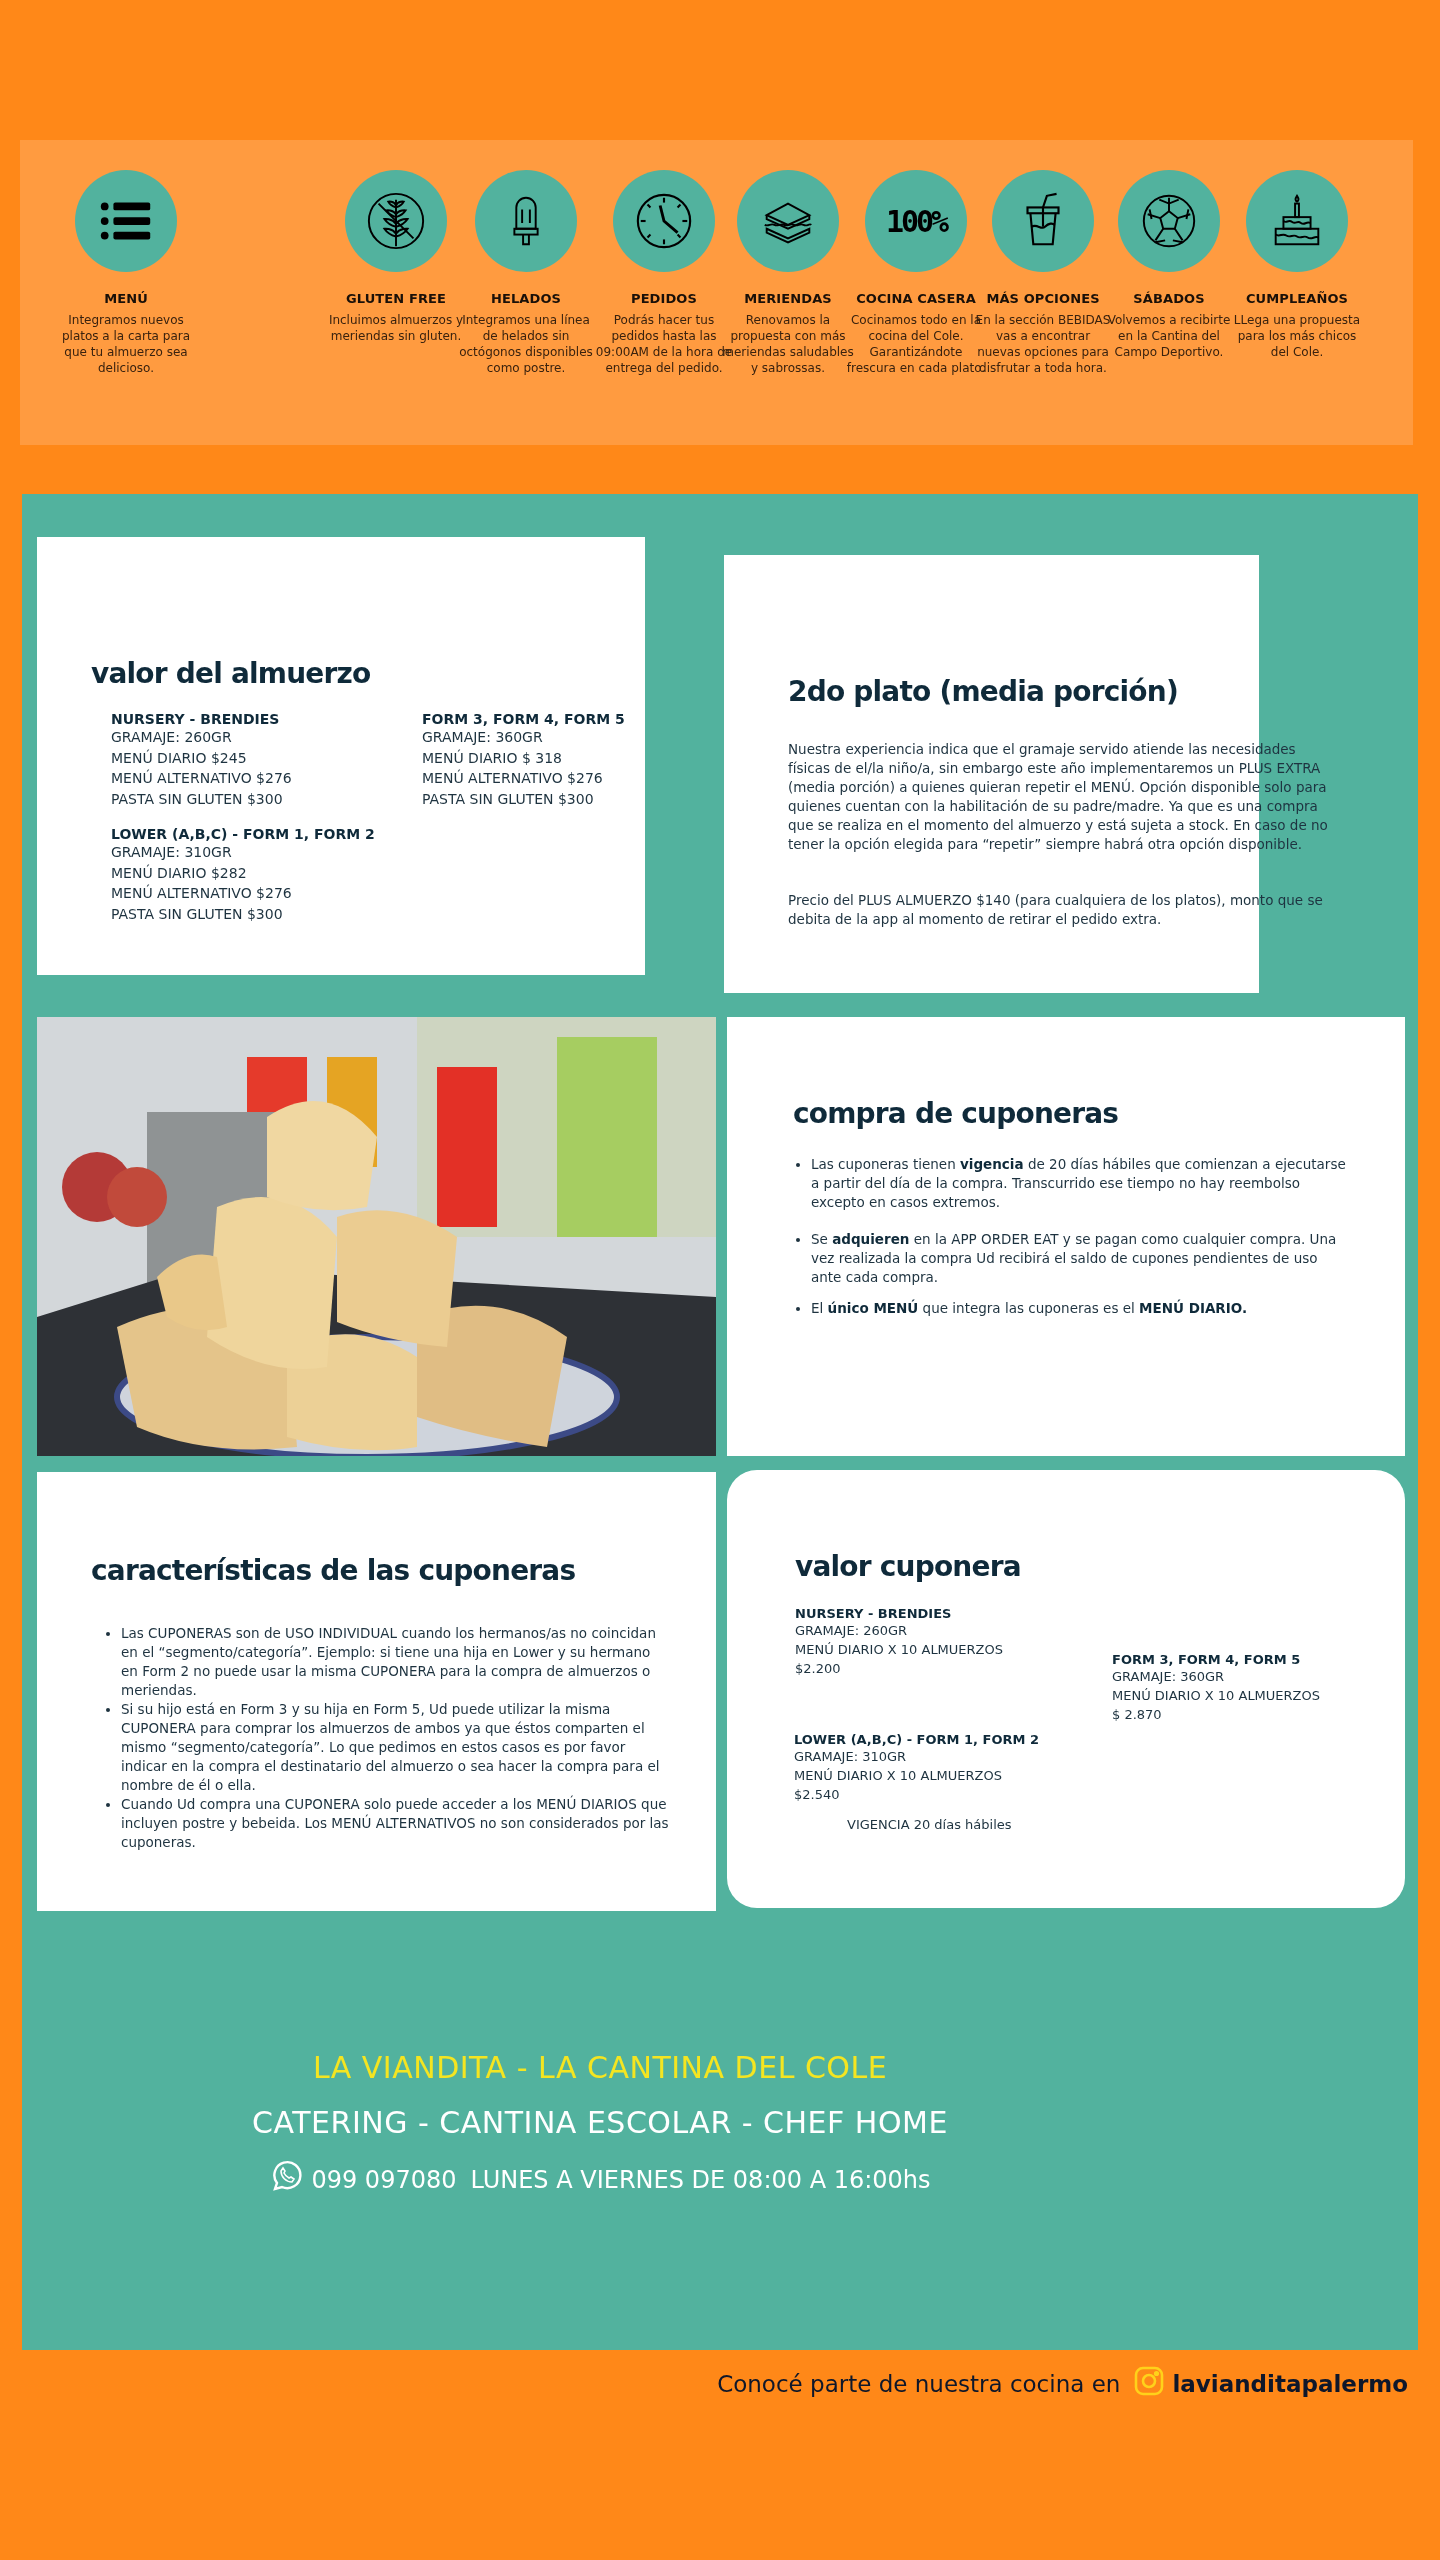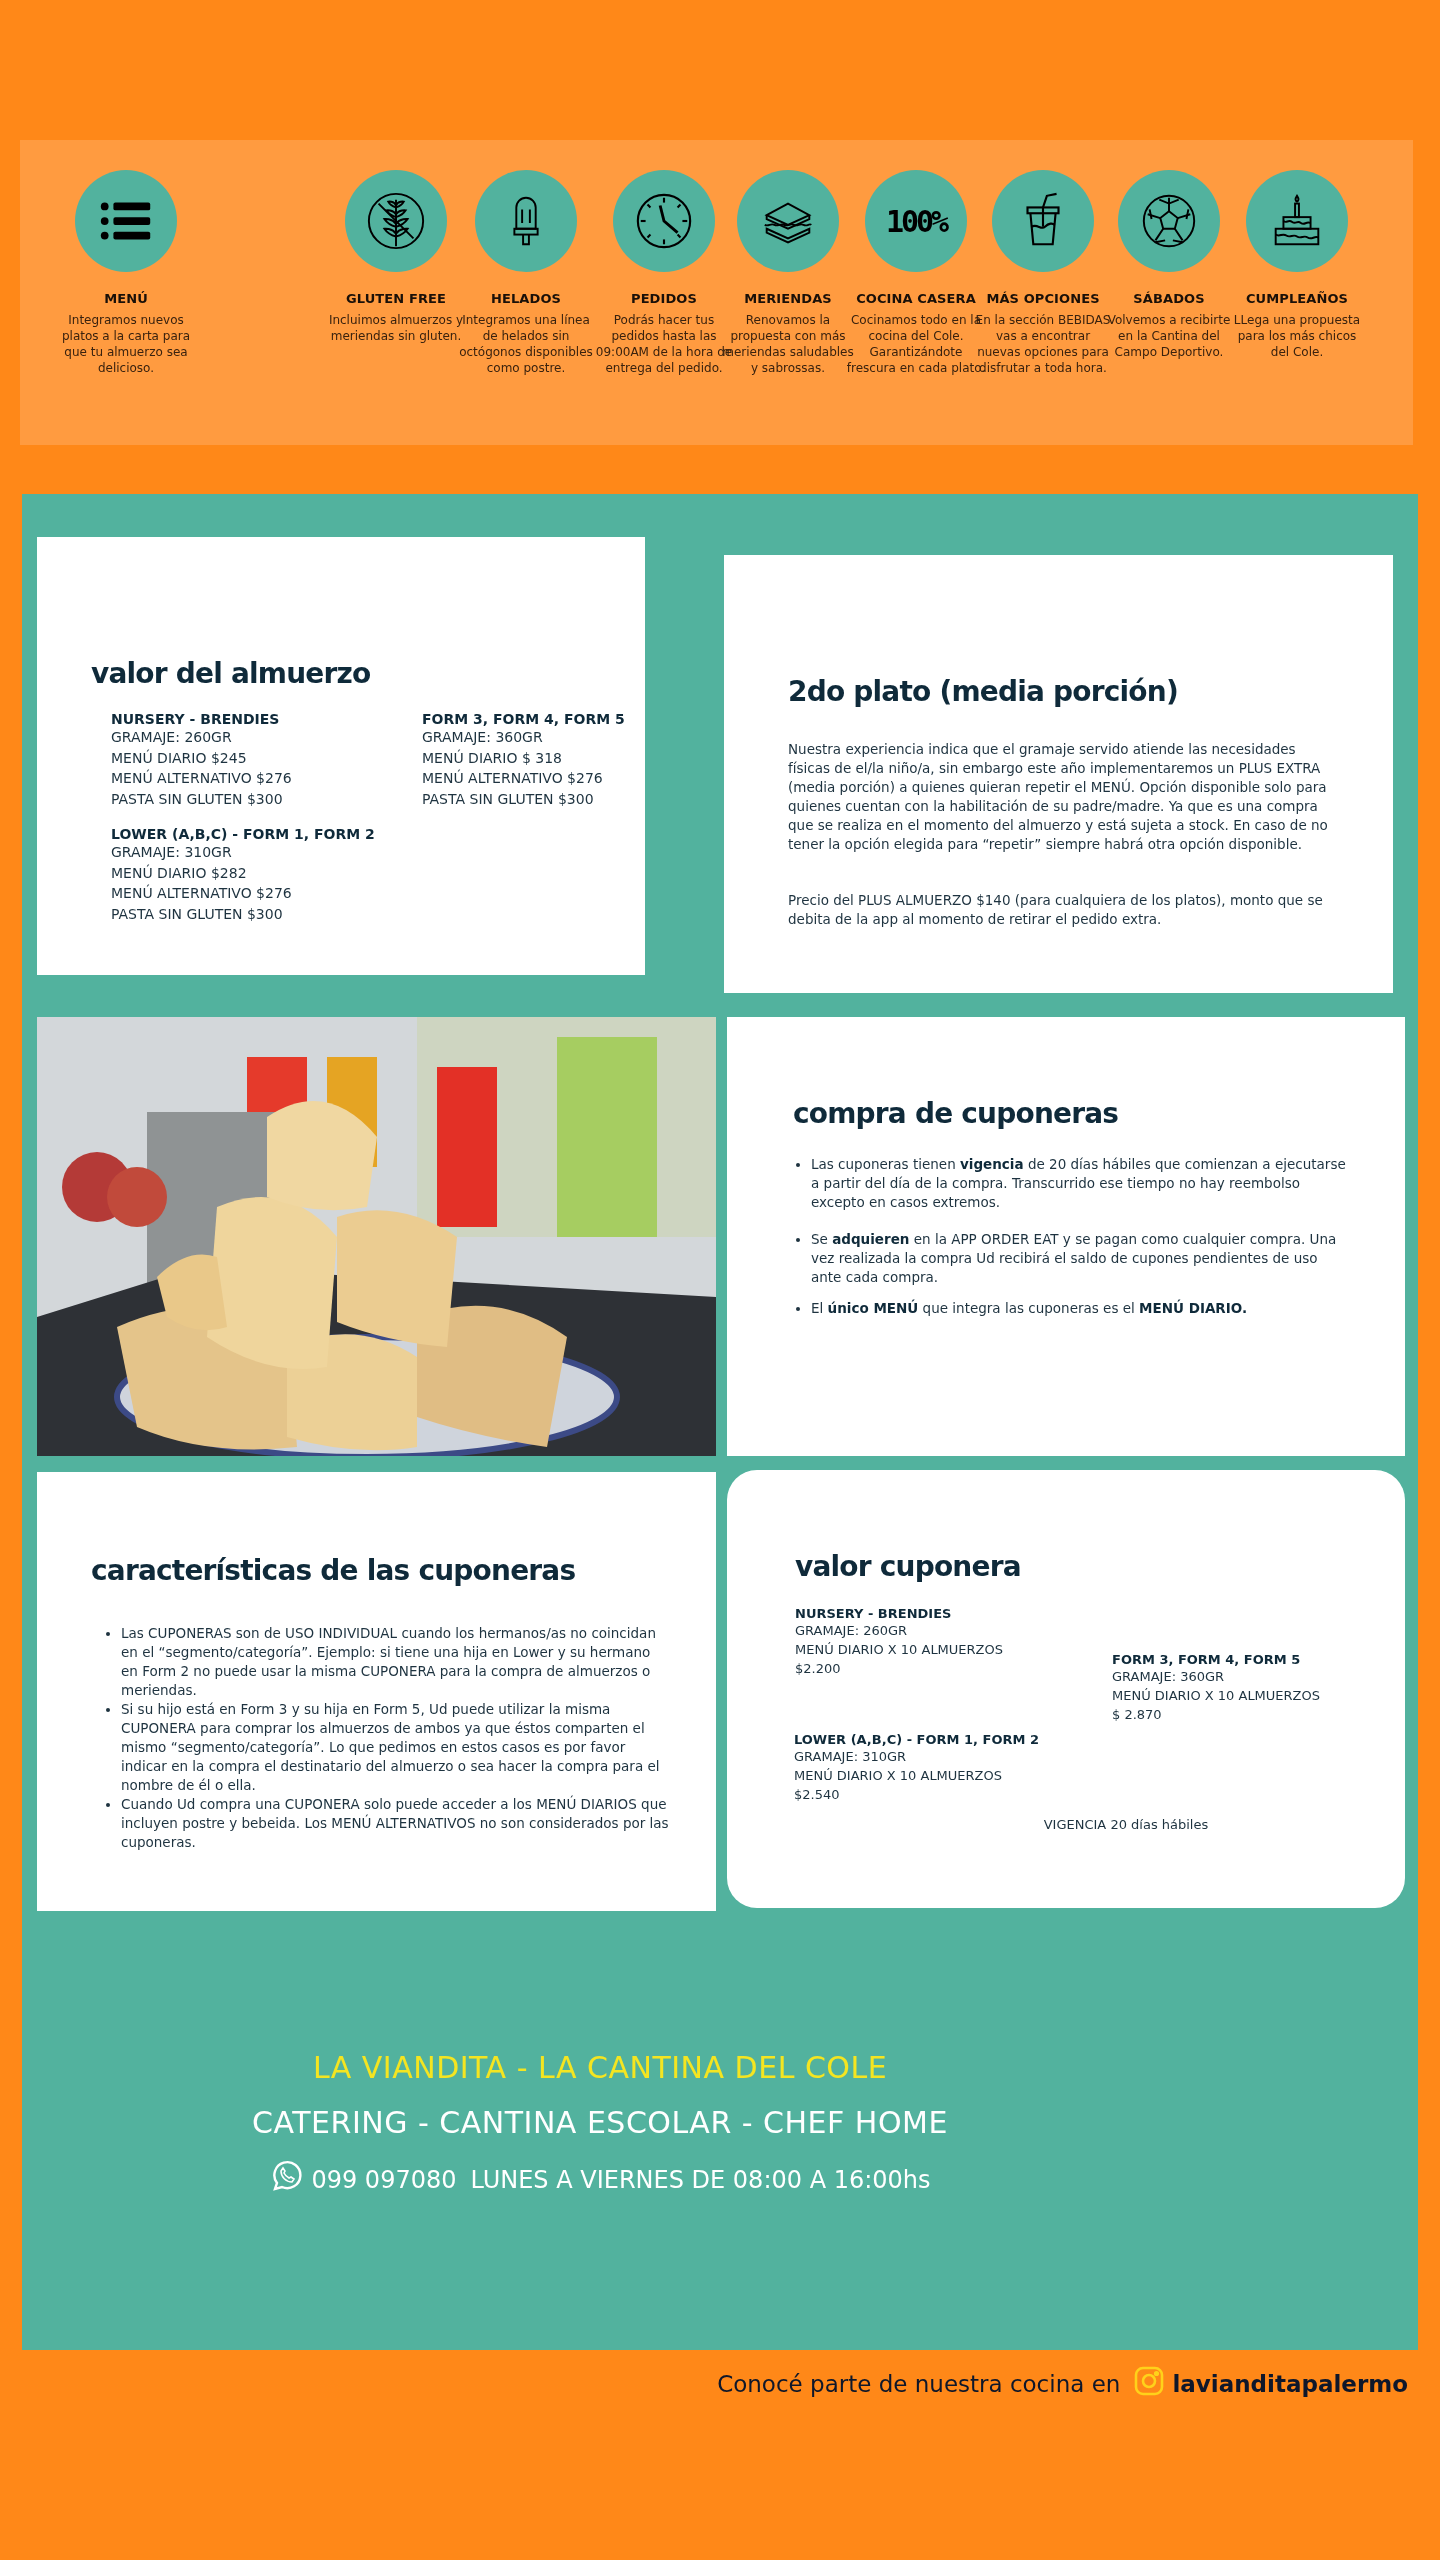--- a/index.html
+++ b/index.html
@@ -212,21 +212,21 @@
   </div>
   <div style="position:absolute; left:74px; top:289px;">
     <div class="group-head">LOWER (A,B,C) - FORM 1, FORM 2</div>
     <div class="small">GRAMAJE: 310GR</div>
     <div class="small">MENÚ DIARIO $282</div>
     <div class="small">MENÚ ALTERNATIVO $276</div>
     <div class="small">PASTA SIN GLUTEN $300</div>
   </div>
 </div>
 
-<div class="card" style="left:724px; top:555px; width:669px; height:438px;">
+<div class="card" style="left:724px; top:555px; width:535px; height:438px;">
   <h2 style="position:absolute; left:64px; top:120px;">2do plato (media porción)</h2>
   <div class="small" style="position:absolute; left:64px; top:185px; width:540px; font-size:13.5px; line-height:19px;">Nuestra experiencia indica que el gramaje servido atiende las necesidades físicas de el/la niño/a, sin embargo este año implementaremos un PLUS EXTRA (media porción) a quienes quieran repetir el MENÚ. Opción disponible solo para quienes cuentan con la habilitación de su padre/madre.  Ya que es una compra que se realiza en el momento del almuerzo y está sujeta a stock. En caso de no tener la opción elegida para “repetir” siempre habrá otra opción disponible.</div>
   <div class="small" style="position:absolute; left:64px; top:336px; width:540px; font-size:13.5px; line-height:19px;">Precio del PLUS ALMUERZO $140 (para cualquiera de los platos), monto que se debita de la app al momento de retirar el pedido extra.</div>
 </div>
 
 <div class="photo" style="left:37px; top:1017px; width:679px; height:439px;">
   <svg width="679" height="439" viewBox="0 0 679 439">
     <rect x="0" y="0" width="679" height="439" fill="#d3d7da"></rect>
     <rect x="380" y="0" width="299" height="220" fill="#c9d3a8" opacity="0.5"></rect>
     <rect x="210" y="40" width="60" height="90" fill="#e53a2b"></rect>
@@ -279,21 +279,21 @@
     <div class="small" style="font-size:13px; line-height:19px;">GRAMAJE: 360GR</div>
     <div class="small" style="font-size:13px; line-height:19px;">MENÚ DIARIO X 10 ALMUERZOS</div>
     <div class="small" style="font-size:13px; line-height:19px;">$ 2.870</div>
   </div>
   <div style="position:absolute; left:67px; top:262px;">
     <div class="group-head" style="font-size:13px;">LOWER (A,B,C) - FORM 1, FORM 2</div>
     <div class="small" style="font-size:13px; line-height:19px;">GRAMAJE: 310GR</div>
     <div class="small" style="font-size:13px; line-height:19px;">MENÚ DIARIO X 10 ALMUERZOS</div>
     <div class="small" style="font-size:13px; line-height:19px;">$2.540</div>
   </div>
-  <div class="small" style="position:absolute; left:0; width:678px; text-align:center; top:345px; font-size:13px; padding-left:120px; box-sizing:border-box;">VIGENCIA 20 días hábiles</div>
+  <div class="small" style="position:absolute; left:0; width:678px; text-align:left; top:345px; font-size:13px; padding-left:120px; box-sizing:border-box;">VIGENCIA 20 días hábiles</div>
 </div>
 
 <div class="footer-title t1">LA VIANDITA - LA CANTINA DEL COLE</div>
 <div class="footer-title t2">CATERING - CANTINA ESCOLAR - CHEF HOME</div>
 <div class="footer-title t3">
   <span>
     <svg width="34" height="34" viewBox="0 0 34 34" fill="none" stroke="#fff" stroke-width="2.4">
         <path d="M6 29l2-6a13 13 0 1 1 5 4z"></path>
         <path d="M12 11c0 6 5 11 11 11l2-3-3-2-2 1c-2-1-4-3-5-5l1-2-2-3z" stroke-width="1.6"></path>
       </svg>

